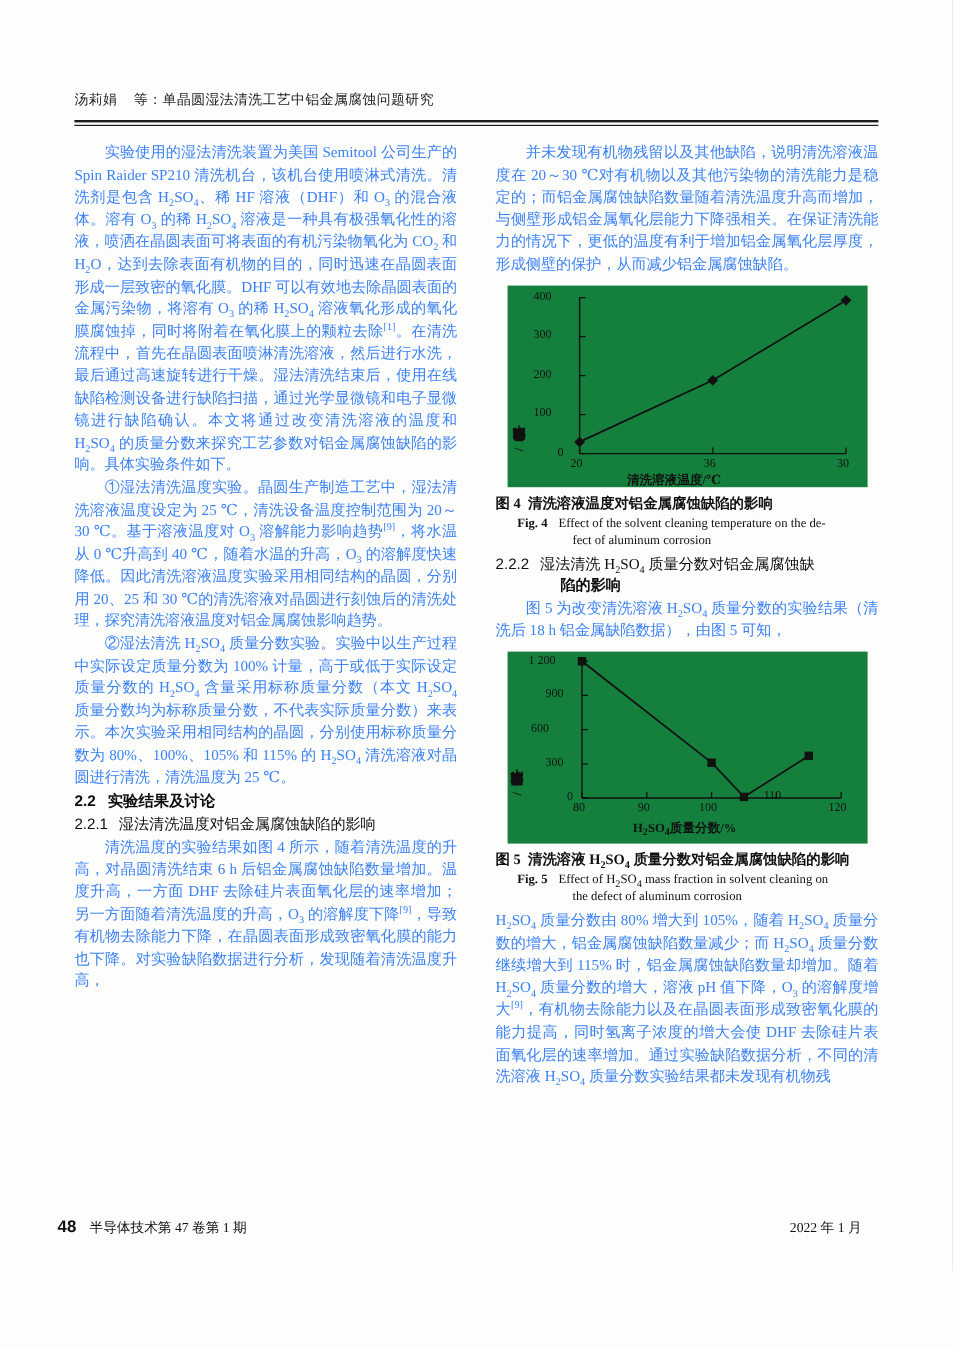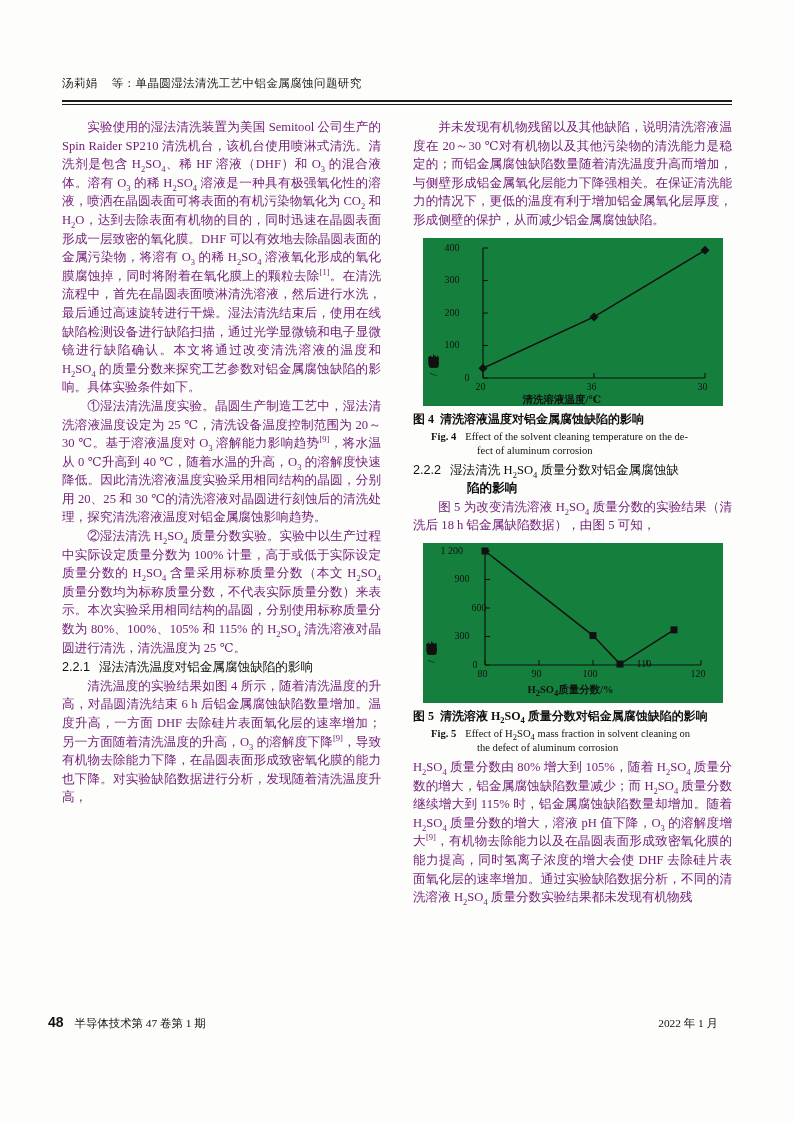--- a/index.html
+++ b/index.html
@@ -53,21 +53,21 @@
   .col {
     width: 319px;
     position: relative;
   }
   p.para {
     margin: 0;
     font-size: 12.6px;
     line-height: 18.6px;
     text-align: justify;
     text-justify: inter-ideograph;
-    color: #701a75;
+    color: #3b82f6;
     text-indent: 2em;
   }
   p.noind { text-indent: 0; }
   sub, sup {
     font-size: 8.5px;
     line-height: 0;
   }
   .h3 {
     margin: 1px 0 0 0;
     font-size: 12.8px;
@@ -170,20 +170,23 @@
   </div>
   <div class="rule"></div>
 
   <div class="cols">
 
     <div class="col">
       <p class="para">实验使用的湿法清洗装置为美国 Semitool 公司生产的 Spin Raider SP210 清洗机台，该机台使用喷淋式清洗。清洗剂是包含 H<sub>2</sub>SO<sub>4</sub>、稀 HF 溶液（DHF）和 O<sub>3</sub> 的混合液体。溶有 O<sub>3</sub> 的稀 H<sub>2</sub>SO<sub>4</sub> 溶液是一种具有极强氧化性的溶液，喷洒在晶圆表面可将表面的有机污染物氧化为 CO<sub>2</sub> 和 H<sub>2</sub>O，达到去除表面有机物的目的，同时迅速在晶圆表面形成一层致密的氧化膜。DHF 可以有效地去除晶圆表面的金属污染物，将溶有 O<sub>3</sub> 的稀 H<sub>2</sub>SO<sub>4</sub> 溶液氧化形成的氧化膜腐蚀掉，同时将附着在氧化膜上的颗粒去除<sup>[1]</sup>。在清洗流程中，首先在晶圆表面喷淋清洗溶液，然后进行水洗，最后通过高速旋转进行干燥。湿法清洗结束后，使用在线缺陷检测设备进行缺陷扫描，通过光学显微镜和电子显微镜进行缺陷确认。本文将通过改变清洗溶液的温度和 H<sub>2</sub>SO<sub>4</sub> 的质量分数来探究工艺参数对铝金属腐蚀缺陷的影响。具体实验条件如下。</p>
       <p class="para">①湿法清洗温度实验。晶圆生产制造工艺中，湿法清洗溶液温度设定为 25 ℃，清洗设备温度控制范围为 20～30 ℃。基于溶液温度对 O<sub>3</sub> 溶解能力影响趋势<sup>[9]</sup>，将水温从 0 ℃升高到 40 ℃，随着水温的升高，O<sub>3</sub> 的溶解度快速降低。因此清洗溶液温度实验采用相同结构的晶圆，分别用 20、25 和 30 ℃的清洗溶液对晶圆进行刻蚀后的清洗处理，探究清洗溶液温度对铝金属腐蚀影响趋势。</p>
       <p class="para">②湿法清洗 H<sub>2</sub>SO<sub>4</sub> 质量分数实验。实验中以生产过程中实际设定质量分数为 100% 计量，高于或低于实际设定质量分数的 H<sub>2</sub>SO<sub>4</sub> 含量采用标称质量分数（本文 H<sub>2</sub>SO<sub>4</sub> 质量分数均为标称质量分数，不代表实际质量分数）来表示。本次实验采用相同结构的晶圆，分别使用标称质量分数为 80%、100%、105% 和 115% 的 H<sub>2</sub>SO<sub>4</sub> 清洗溶液对晶圆进行清洗，清洗温度为 25 ℃。</p>
 
+      <div class="h3">
+        <span class="num">2.2</span><span>实验结果及讨论</span>
+      </div>
 
       <div class="h4">
         <span class="num">2.2.1</span><span>湿法清洗温度对铝金属腐蚀缺陷的影响</span>
       </div>
 
       <p class="para">清洗温度的实验结果如图 4 所示，随着清洗温度的升高，对晶圆清洗结束 6 h 后铝金属腐蚀缺陷数量增加。温度升高，一方面 DHF 去除硅片表面氧化层的速率增加；另一方面随着清洗温度的升高，O<sub>3</sub> 的溶解度下降<sup>[9]</sup>，导致有机物去除能力下降，在晶圆表面形成致密氧化膜的能力也下降。对实验缺陷数据进行分析，发现随着清洗温度升高，</p>
     </div>
 
     <div class="col">
       <p class="para">并未发现有机物残留以及其他缺陷，说明清洗溶液温度在 20～30 ℃对有机物以及其他污染物的清洗能力是稳定的；而铝金属腐蚀缺陷数量随着清洗温度升高而增加，与侧壁形成铝金属氧化层能力下降强相关。在保证清洗能力的情况下，更低的温度有利于增加铝金属氧化层厚度，形成侧壁的保护，从而减少铝金属腐蚀缺陷。</p>
@@ -270,21 +273,21 @@
 
             <polyline points="62,8 170,92.55 197,121.05 251,86.85" fill="none" stroke="#111" stroke-width="1.5"></polyline>
 
             <rect x="58.5" y="4.5" width="7" height="7" fill="#111"></rect>
             <rect x="166.5" y="89.05" width="7" height="7" fill="#111"></rect>
             <rect x="193.5" y="117.55" width="7" height="7" fill="#111"></rect>
             <rect x="247.5" y="83.35" width="7" height="7" fill="#111"></rect>
           </svg>
           <span class="tick" style="left:18px;top:2px;">1 200</span>
           <span class="tick" style="left:32px;top:30.5px;">900</span>
-          <span class="tick" style="left:49px;top:59px;">600</span>
+          <span class="tick" style="left:20px;top:59px;">600</span>
           <span class="tick" style="left:32px;top:87.5px;">300</span>
           <span class="tick" style="left:50px;top:116px;">0</span>
           <span class="tick" style="left:55px;top:125px;">80</span>
           <span class="tick" style="left:109px;top:125px;">90</span>
           <span class="tick" style="left:160px;top:125px;">100</span>
           <span class="tick" style="left:214px;top:115px;">110</span>
           <span class="tick" style="left:268px;top:125px;">120</span>
           <span class="ylab" style="left:2px;top:6px;height:114px;">铝金属腐蚀缺陷数量/个</span>
           <span class="xlab" style="left:105px;top:140px;">H<sub>2</sub>SO<sub>4</sub>质量分数/%</span>
         </div>

